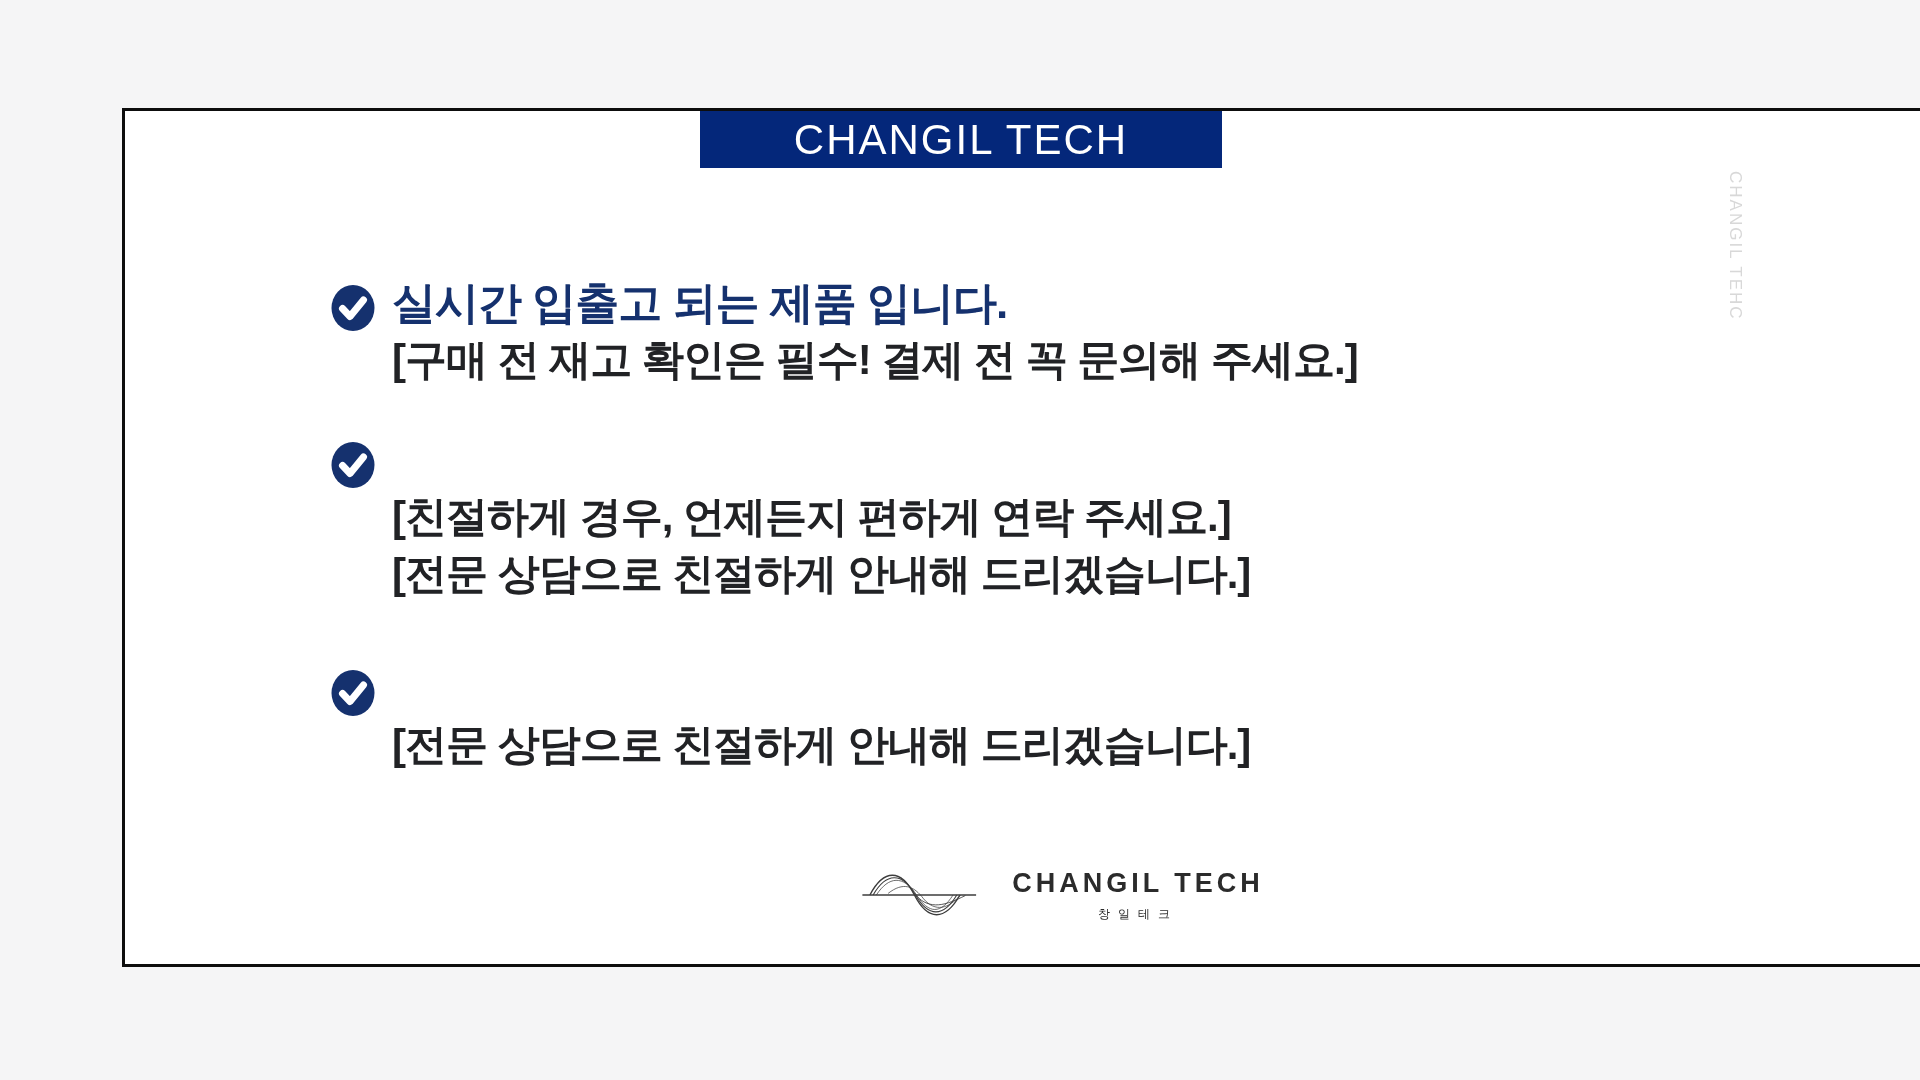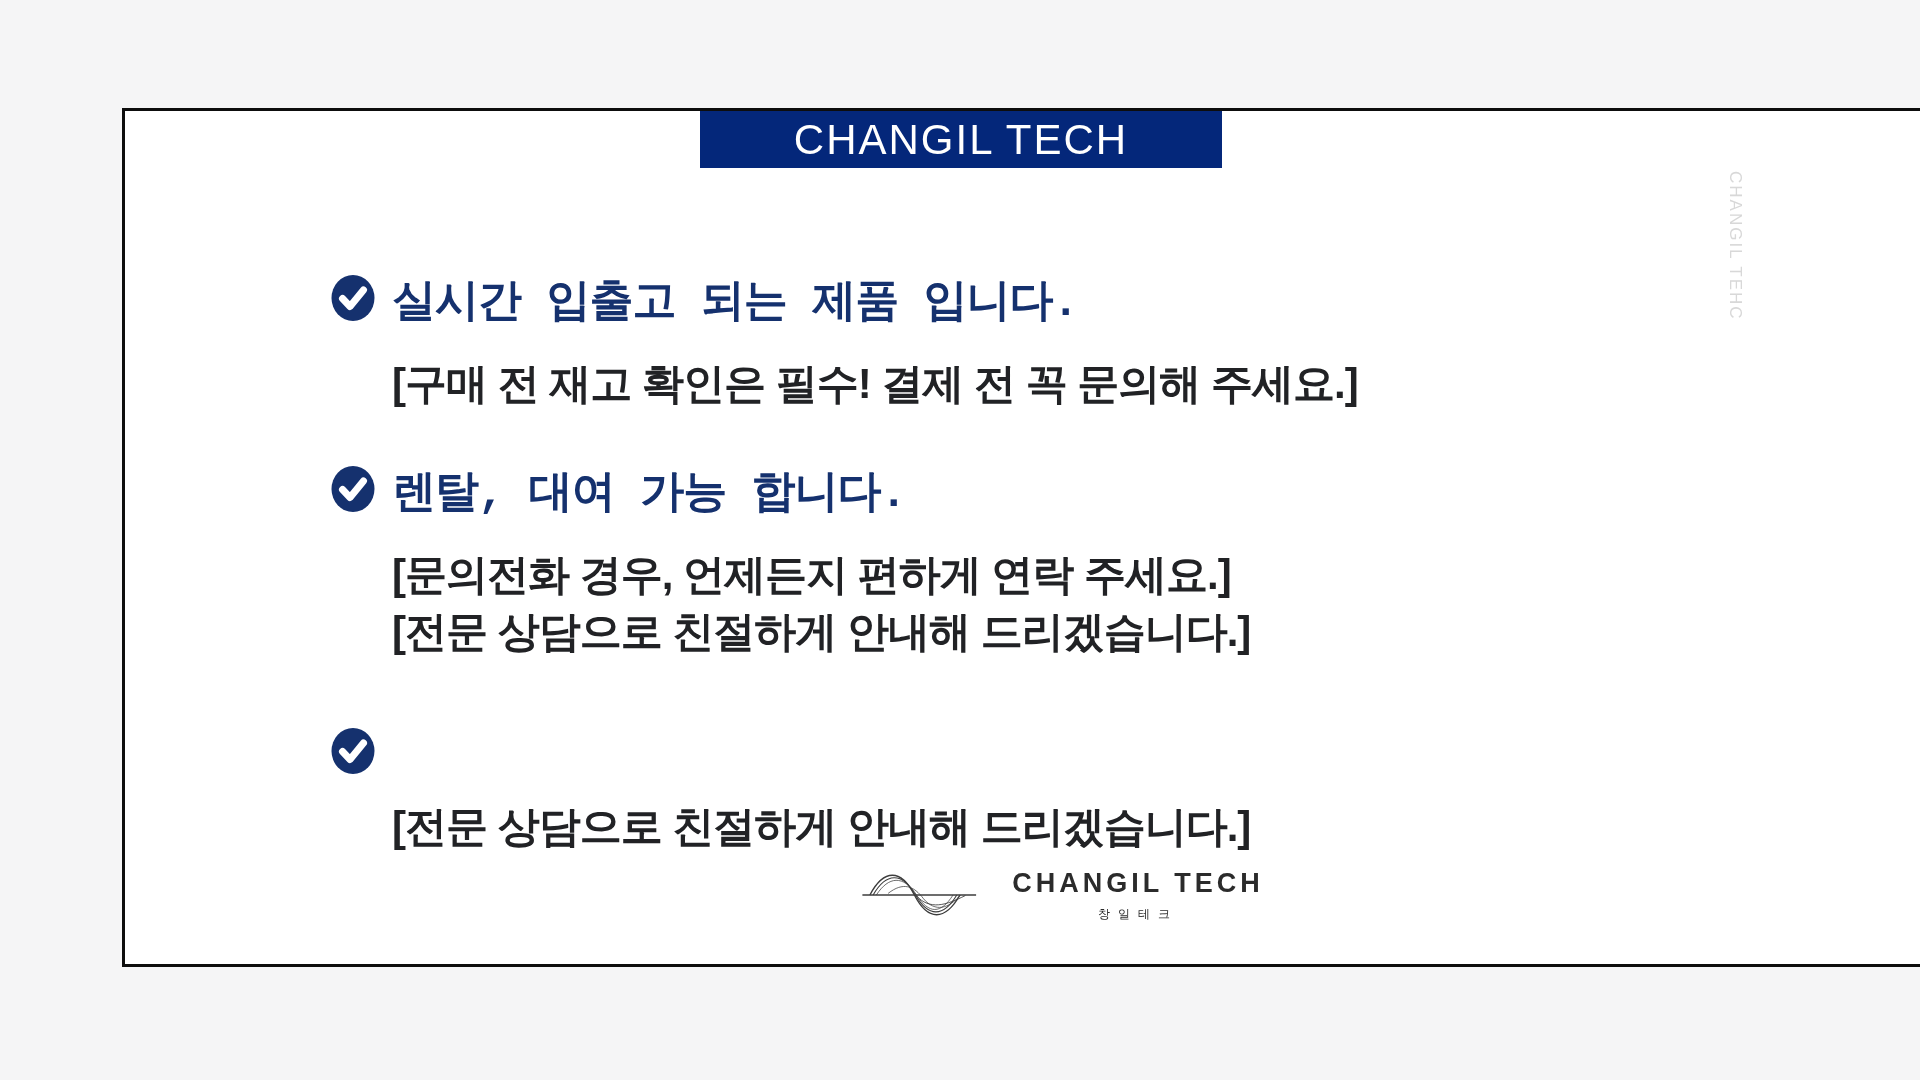--- a/index.html
+++ b/index.html
@@ -48,37 +48,37 @@
   .content {
     position: absolute;
     left: 205px; top: 164px;
     width: 1300px;
   }
 
   .bullet-group { margin-bottom: 54px; }
   .bullet-group.last-gap { margin-bottom: 68px; }
 
   .heading-row {
-    display: flex; align-items: flex-start; font-family: Liberation Mono, monospace;
+    display: flex; align-items: flex-end;
   }
   .check-icon {
     width: 46px; height: 46px;
     flex: 0 0 46px;
     margin-right: 16px;
     display: block;
   }
   .heading-text {
     color: #15316e;
     font-size: 44px;
     font-weight: 800;
     letter-spacing: -1px;
     line-height: 56px;
     white-space: nowrap;
   }
-  .sublines { padding-left: 62px; margin-top: 24px; }
+  .sublines { padding-left: 62px; margin-top: 0; }
   .subline {
     color: #212225;
     font-size: 42px;
     font-weight: 700;
     letter-spacing: -1px;
     line-height: 57px;
     white-space: nowrap;
   }
 
   .footer-logo {
@@ -130,24 +130,23 @@
           <div class="subline">[구매 전 재고 확인은 필수! 결제 전 꼭 문의해 주세요.]</div>
         </div>
       </div>
 
       <div class="bullet-group last-gap">
         <div class="heading-row">
           <svg class="check-icon" viewBox="0 0 46 46" aria-hidden="true">
             <ellipse cx="23" cy="23" rx="21.5" ry="23" fill="#15316e"></ellipse>
             <path d="M12.5 23.5 L20 31.5 L33.5 15" fill="none" stroke="#ffffff" stroke-width="7" stroke-linecap="round" stroke-linejoin="round"></path>
           </svg>
-          <span class="heading-text">렌탈, 대여 가능 합니다.</span>
         </div>
         <div class="sublines">
-          <div class="subline">[문의전화 경우, 언제든지 편하게 연락 주세요.]</div>
+          <div class="subline">[친절하게 경우, 언제든지 편하게 연락 주세요.]</div>
           <div class="subline">[전문 상담으로 친절하게 안내해 드리겠습니다.]</div>
         </div>
       </div>
 
       <div class="bullet-group">
         <div class="heading-row">
           <svg class="check-icon" viewBox="0 0 46 46" aria-hidden="true">
             <ellipse cx="23" cy="23" rx="21.5" ry="23" fill="#15316e"></ellipse>
             <path d="M12.5 23.5 L20 31.5 L33.5 15" fill="none" stroke="#ffffff" stroke-width="7" stroke-linecap="round" stroke-linejoin="round"></path>
           </svg>

